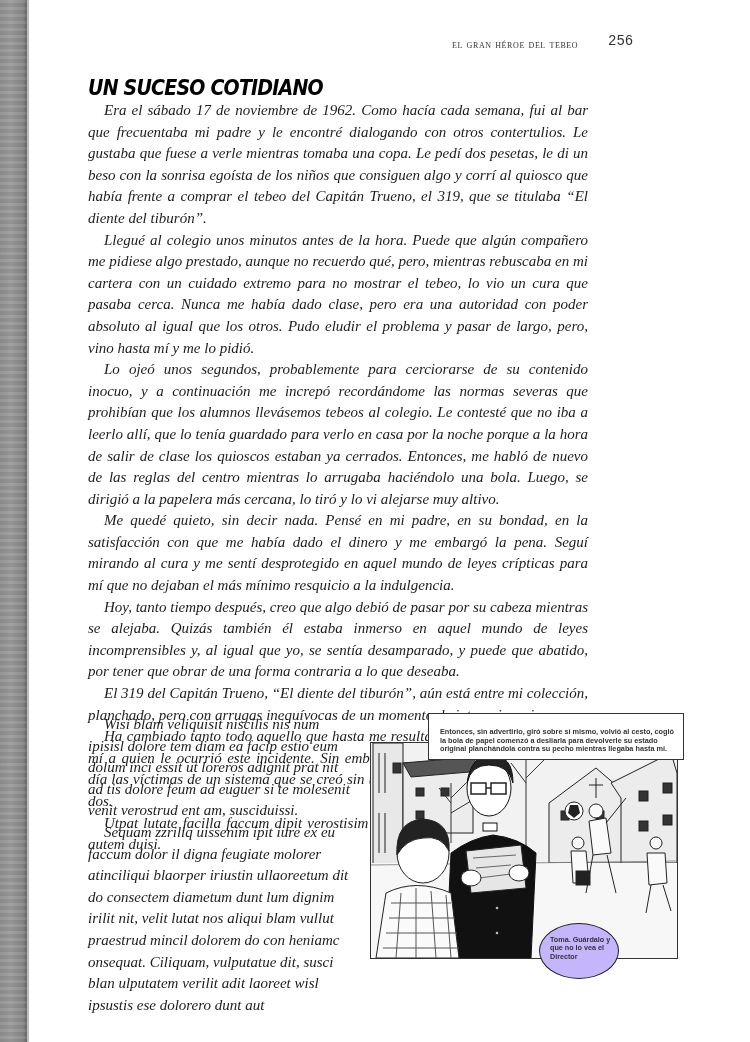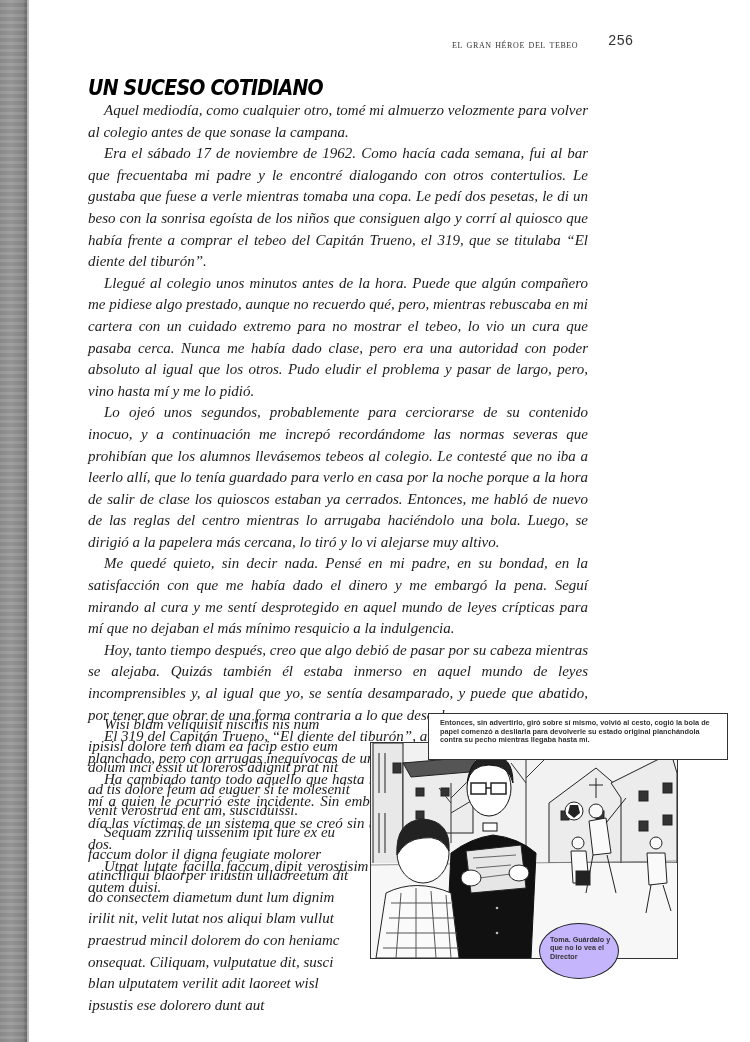--- a/index.html
+++ b/index.html
@@ -45,23 +45,23 @@
     position:absolute; top:714px; left:88px; width:262px;
     font-style:italic; font-size:15px; line-height:21.6px; color:#1c1c1c;
   }
   .side-text p { margin:0; text-indent:16px; }
   .panel {
     position:absolute; left:370px; top:742px; width:306px; height:215px;
     border:1.5px solid #333; background:#f4f4f4; overflow:hidden;
   }
   .panel svg { display:block; }
   .caption-box {
-    position:absolute; left:428px; top:713px; width:300px; height:47px;
+    position:absolute; left:428px; top:713px; width:256px; height:47px;
     border:1.5px solid #333; background:#fff; box-sizing:border-box;
-    padding:5px 8px 4px 11px;
+    padding:14px 8px 4px 11px;
     font-family:"Liberation Sans", "DejaVu Sans", sans-serif;
     font-weight:bold; font-size:7.3px; line-height:8.6px; color:#333;
   }
   .bubble {
     position:absolute; left:539px; top:923px; width:80px; height:56px;
     border:1.5px solid #222; border-radius:50%; background:#c4b5fd;
     box-sizing:border-box; padding:12px 4px 0 10px;
     font-family:"Liberation Sans", "DejaVu Sans", sans-serif;
     font-weight:bold; font-size:7.2px; line-height:8.3px; color:#333;
   }
@@ -71,21 +71,20 @@
 
 <div class="spine"></div>
 <div class="spine-edge"></div>
 
 <div class="running-head">EL GRAN HÉROE DEL TEBEO</div>
 <div class="page-num">256</div>
 
 <div class="title">UN SUCESO COTIDIANO</div>
 
 <div class="body-text">
-  <p>Aquel mediodía, como cualquier otro, tomé mi almuerzo velozmente para volver al colegio antes de que sonase la campana.</p>
   <p>Era el sábado 17 de noviembre de 1962. Como hacía cada semana, fui al bar que frecuentaba mi padre y le encontré dialogando con otros contertulios. Le gustaba que fuese a verle mientras tomaba una copa. Le pedí dos pesetas, le di un beso con la sonrisa egoísta de los niños que consiguen algo y corrí al quiosco que había frente a comprar el tebeo del Capitán Trueno, el 319, que se titulaba “El diente del tiburón”.</p>
   <p>Llegué al colegio unos minutos antes de la hora. Puede que algún compañero me pidiese algo prestado, aunque no recuerdo qué, pero, mientras rebuscaba en mi cartera con un cuidado extremo para no mostrar el tebeo, lo vio un cura que pasaba cerca. Nunca me había dado clase, pero era una autoridad con poder absoluto al igual que los otros. Pudo eludir el problema y pasar de largo, pero, vino hasta mí y me lo pidió.</p>
   <p>Lo ojeó unos segundos, probablemente para cerciorarse de su contenido inocuo, y a continuación me increpó recordándome las normas severas que prohibían que los alumnos llevásemos tebeos al colegio. Le contesté que no iba a leerlo allí, que lo tenía guardado para verlo en casa por la noche porque a la hora de salir de clase los quioscos estaban ya cerrados. Entonces, me habló de nuevo de las reglas del centro mientras lo arrugaba haciéndolo una bola. Luego, se dirigió a la papelera más cercana, lo tiró y lo vi alejarse muy altivo.</p>
   <p>Me quedé quieto, sin decir nada. Pensé en mi padre, en su bondad, en la satisfacción con que me había dado el dinero y me embargó la pena. Seguí mirando al cura y me sentí desprotegido en aquel mundo de leyes crípticas para mí que no dejaban el más mínimo resquicio a la indulgencia.</p>
   <p>Hoy, tanto tiempo después, creo que algo debió de pasar por su cabeza mientras se alejaba. Quizás también él estaba inmerso en aquel mundo de leyes incomprensibles y, al igual que yo, se sentía desamparado, y puede que abatido, por tener que obrar de una forma contraria a lo que deseaba.</p>
   <p>El 319 del Capitán Trueno, “El diente del tiburón”, aún está entre mi colección, planchado, pero con arrugas inequívocas de un momento de intransigencia.</p>
   <p>Ha cambiado tanto todo aquello que hasta me resulta extraño pensar que fue a mí a quien le ocurrió este incidente. Sin embargo, pienso que ambos fuimos ese día las víctimas de un sistema que se creó sin tenernos en cuenta a ninguno de los dos.</p>
   <p>Utpat lutate facilla faccum dipit verostisim nis ea facidunt ut ut nisit am atum autem duisi.</p>
 </div>
 

